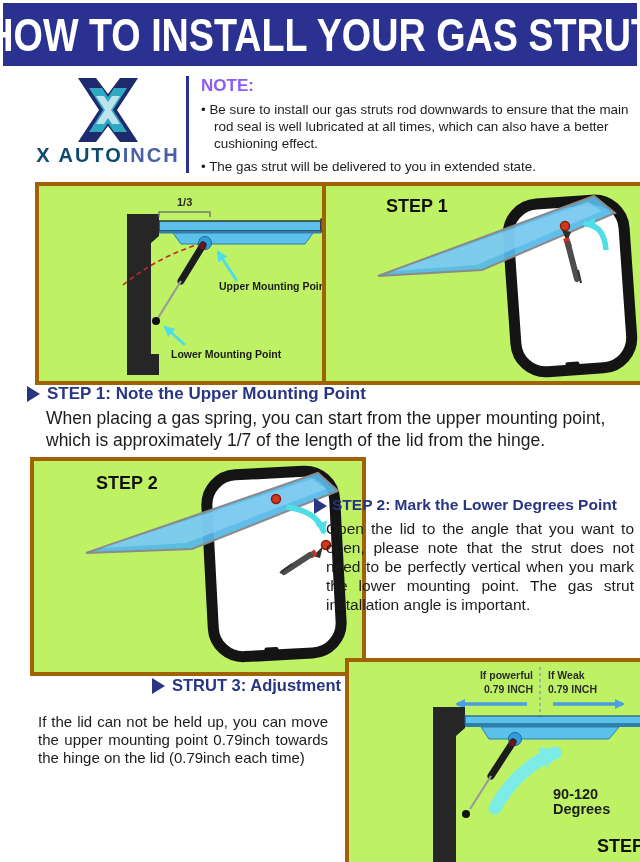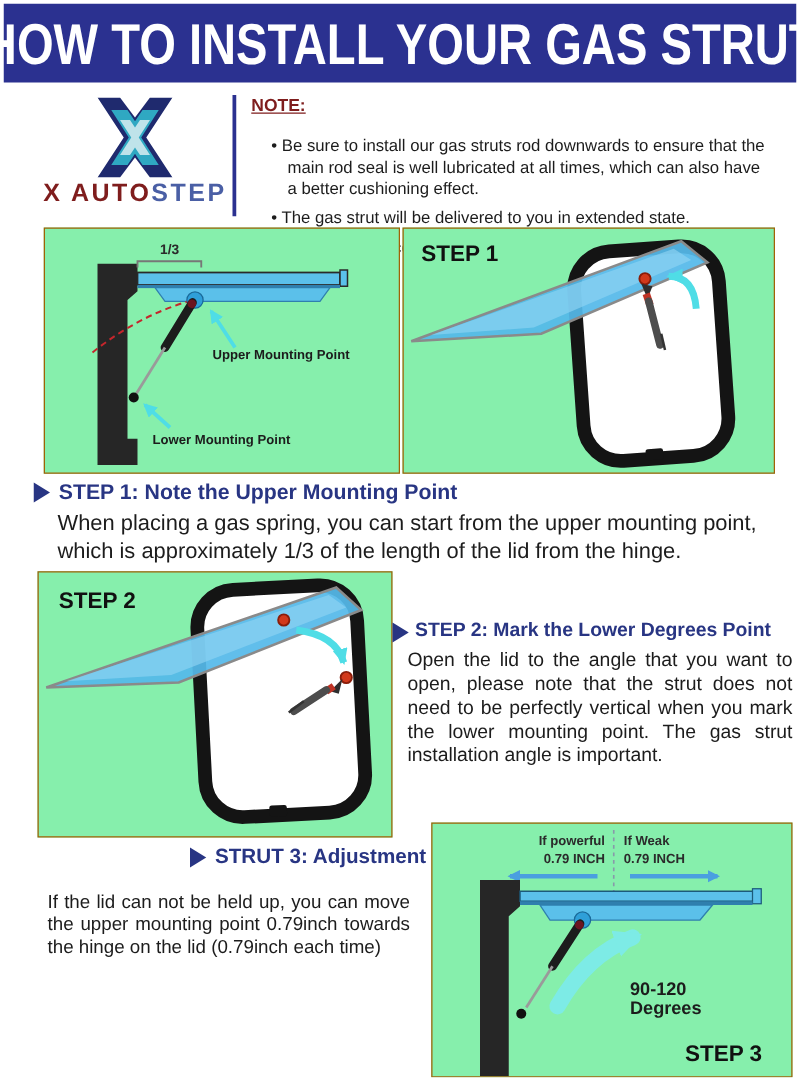--- a/index.html
+++ b/index.html
@@ -8,29 +8,29 @@
   
   .banner{position:absolute;left:3px;top:3px;width:634px;height:63px;background:#2b3190;
           display:flex;align-items:center;justify-content:center;}
   .banner-title{color:#ffffff;font-weight:bold;font-size:46px;letter-spacing:0px;
                 transform:scaleX(0.82);transform-origin:center;white-space:nowrap;
                 display:inline-block;}
   
   .logo{position:absolute;left:30px;top:78px;width:156px;height:94px;text-align:center;}
   .logo-x{display:block;margin:0 auto;}
   .wordmark{margin-top:2px;font-size:20px;font-weight:bold;letter-spacing:2px;white-space:nowrap;}
-  .wm-a{color:#7f1d1d;} .wm-b{color:#4a5fa5;}
+  .wm-a{color:#0c4a6e;} .wm-b{color:#4a5fa5;}
   .vsep{position:absolute;left:186px;top:76px;width:3px;height:97px;background:#2b3190;}
   .note{position:absolute;left:201px;top:76px;width:432px;}
-  .note-title{color:#7f1d1d;font-size:14px;font-weight:bold;text-decoration:underline;margin-bottom:5px;}
-  .note-list{margin:16px;padding:0;list-style:none;}
+  .note-title{color:#8b5cf6;font-size:17px;font-weight:bold;margin-bottom:5px;}
+  .note-list{margin:0;padding:0;list-style:none;}
   .note-list li{font-size:13.4px;line-height:1.28;margin-bottom:6px;padding-left:13px;text-indent:-13px;}
   .note-list li::before{content:"• ";}
   
-  .panel{position:absolute;background:#86efac;border:1px solid #a16207;}
+  .panel{position:absolute;background:#bef264;border:4px solid #a16207;padding-left:46px;}
   .panel-a{left:35px;top:182px;width:283px;height:195px;}
   .panel-b{left:322px;top:182px;width:296px;height:195px;}
   .panel-c{left:30px;top:457px;width:282px;height:211px;text-align:center;}
   .panel-d{left:345px;top:658px;width:287px;height:202px;}
   
   .tri{position:absolute;width:0;height:0;border-top:8px solid transparent;
        border-bottom:8px solid transparent;border-left:13px solid #283583;}
   .step-heading{position:absolute;color:#283583;font-weight:bold;white-space:nowrap;}
   .h1{left:47px;top:384px;font-size:17px;}
   .t1{left:27px;top:386px;}
@@ -55,21 +55,21 @@
     <span class="banner-title">HOW TO INSTALL YOUR GAS STRUT</span>
   </div>
 
   <div class="logo">
     <svg class="logo-x" width="66" height="64" viewBox="0 0 66 64">
       <path d="M3,0 L21,0 L33,16 L45,0 L63,0 L42,32 L63,64 L45,64 L33,48 L21,64 L3,64 L24,32 Z" fill="#1f2a6e"></path>
       <path d="M14,10 L27,10 L33,19 L39,10 L52,10 L38,32 L52,54 L39,54 L33,45 L27,54 L14,54 L28,32 Z" fill="#2fa8c2"></path>
       <path d="M21,18 L29,18 L33,24 L37,18 L45,18 L36,32 L45,46 L37,46 L33,40 L29,46 L21,46 L30,32 Z" fill="#bfe3ea"></path>
     </svg>
     <div class="wordmark">
-      <span class="wm-a">X AUTO</span><span class="wm-b">STEP</span>
+      <span class="wm-a">X AUTO</span><span class="wm-b">INCH</span>
     </div>
   </div>
 
   <div class="vsep"></div>
 
   <div class="note">
     <div class="note-title">NOTE:</div>
     <ul class="note-list">
       <li>Be sure to install our gas struts rod downwards to ensure that the main rod seal is well lubricated at all times, which can also have a better cushioning effect.</li>
       <li>The gas strut will be delivered to you in extended state.</li>
@@ -122,21 +122,21 @@
       <polygon points="190,44 199,46 195,56" fill="#2e2e2e"></polygon>
       <line x1="194" y1="52" x2="197" y2="61" stroke="#c03325" stroke-width="6"></line>
       <line x1="196" y1="58" x2="205" y2="93" stroke="#4d4d4d" stroke-width="6" stroke-linecap="round"></line>
       <line x1="206" y1="84" x2="209" y2="97" stroke="#333" stroke-width="2"></line>
       <text x="14" y="26" font-size="18" font-weight="bold" fill="#111">STEP 1</text>
     </svg>
   </div>
 
   <div class="tri t1"></div>
   <div class="step-heading h1">STEP 1: Note the Upper Mounting Point</div>
-  <div class="step1-body">When placing a gas spring, you can start from the upper mounting point, which is approximately 1/3 of the length of the lid from the hinge.</div>
+  <div class="step1-body">When placing a gas spring, you can start from the upper mounting point, which is approximately 1/7 of the length of the lid from the hinge.</div>
 
   <div class="panel panel-c">
     <svg width="282" height="211" viewBox="0 0 282 211">
       <defs>
         <marker id="pc-cy" markerUnits="userSpaceOnUse" markerWidth="14" markerHeight="14" refX="11" refY="6" orient="auto">
           <path d="M0,0 L13,6 L0,12 Z" fill="#4fdde6"></path>
         </marker>
       </defs>
       <g transform="rotate(-3 193 103)">
         <rect x="130" y="12" width="128" height="182" rx="30" ry="30" fill="#ffffff" stroke="#141414" stroke-width="11"></rect>

